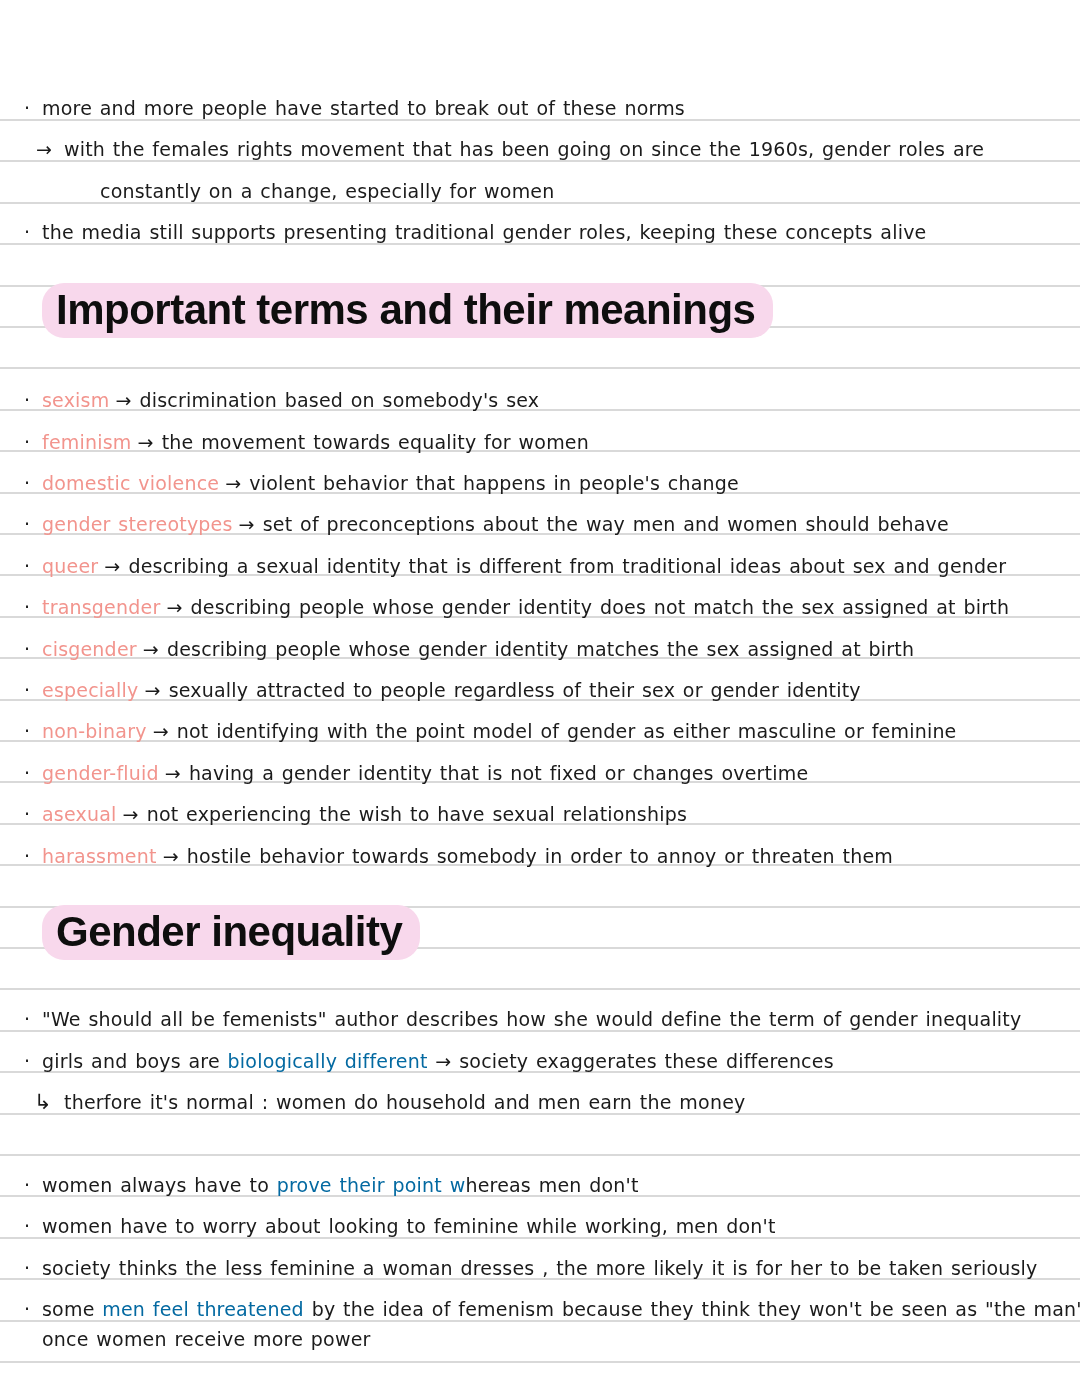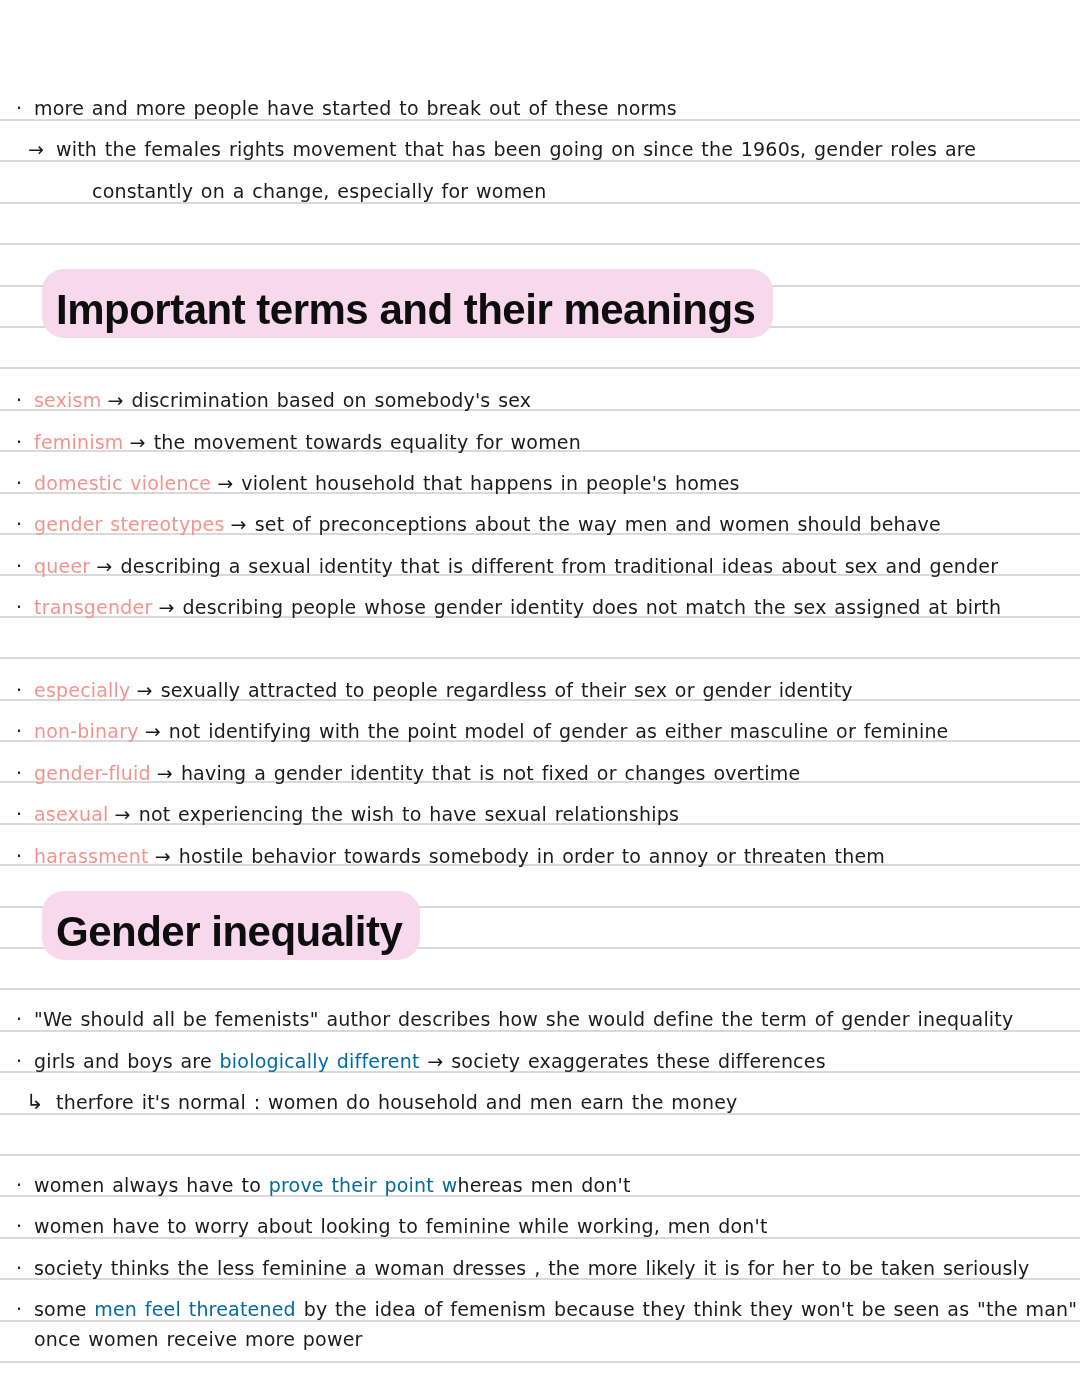--- a/index.html
+++ b/index.html
@@ -17,21 +17,21 @@
     left: 0; right: 0;
     top: 119px; bottom: 0;
     background-image: repeating-linear-gradient(
       to bottom,
       #d9d9d9 0px, #d9d9d9 2px,
       transparent 2px, transparent 41.4px
     );
   }
   .row {
     position: absolute;
-    left: 8px;
+    left: 16px;
     width: 976px;
     white-space: nowrap;
     font-size: 19px;
     line-height: 25px;
     letter-spacing: 0.2px;
     word-spacing: 1.5px;
   }
   .bullet {
     display: inline-block;
     min-width: 18px;
@@ -48,60 +48,66 @@
     font-family: "Liberation Sans", sans-serif;
     font-weight: bold;
     font-size: 42px;
     letter-spacing: -0.5px;
     color: #0e0e0e;
     white-space: nowrap;
   }
   .hl {
     background: #f8d8ec;
     border-radius: 22px;
-    padding: 17px 18px 5px 14px;
+    padding: 3px 18px 5px 14px;
   }
 </style>
 </head>
 <body>
 
 <div class="page">
   <div class="ruling"></div>
 
   <div class="row" style="top:96px">
     <span class="bullet">·</span><span>more and more people have started to break out of these norms</span>
   </div>
   <div class="row" style="top:137px">
     <span class="bullet" style="padding-left:20px;min-width:28px">→</span><span>with the females rights movement that has been going on since the 1960s, gender roles are</span>
   </div>
   <div class="row indent" style="top:179px">
     <span>constantly on a change, especially for women</span>
   </div>
+  <div class="row" style="top:220px">
+    <span class="bullet">·</span><span>the media still supports presenting traditional gender roles, keeping these concepts alive</span>
+  </div>
 
   <div class="h1" style="top:286px;left:42px">
     <span class="hl">Important terms and their meanings</span>
   </div>
 
   <div class="row" style="top:430px">
     <span class="bullet">·</span><span class="term">feminism</span><span class="arrow">→</span><span>the movement towards equality for women</span>
   </div>
   <div class="row" style="top:388px">
     <span class="bullet">·</span><span class="term">sexism</span><span class="arrow">→</span><span>discrimination based on somebody's sex</span>
   </div>
   <div class="row" style="top:471px">
-    <span class="bullet">·</span><span class="term">domestic violence</span><span class="arrow">→</span><span>violent household that happens in people's homes</span>
+    <span class="bullet">·</span><span class="term">domestic violence</span><span class="arrow">→</span><span>violent behavior that happens in people's change</span>
   </div>
   <div class="row" style="top:512px">
     <span class="bullet">·</span><span class="term">gender stereotypes</span><span class="arrow">→</span><span>set of preconceptions about the way men and women should behave</span>
   </div>
   <div class="row" style="top:554px">
     <span class="bullet">·</span><span class="term">queer</span><span class="arrow">→</span><span>describing a sexual identity that is different from traditional ideas about sex and gender</span>
   </div>
   <div class="row" style="top:595px">
     <span class="bullet">·</span><span class="term">transgender</span><span class="arrow">→</span><span>describing people whose gender identity does not match the sex assigned at birth</span>
+  </div>
+  <div class="row" style="top:637px">
+    <span class="bullet">·</span><span class="term">cisgender</span><span class="arrow">→</span><span>describing people whose gender identity matches the sex assigned at birth</span>
   </div>
   <div class="row" style="top:678px">
     <span class="bullet">·</span><span class="term">especially</span><span class="arrow">→</span><span>sexually attracted to people regardless of their sex or gender identity</span>
   </div>
   <div class="row" style="top:719px">
     <span class="bullet">·</span><span class="term">non-binary</span><span class="arrow">→</span><span>not identifying with the point model of gender as either masculine or feminine</span>
   </div>
   <div class="row" style="top:761px">
     <span class="bullet">·</span><span class="term">gender-fluid</span><span class="arrow">→</span><span>having a gender identity that is not fixed or changes overtime</span>
   </div>

